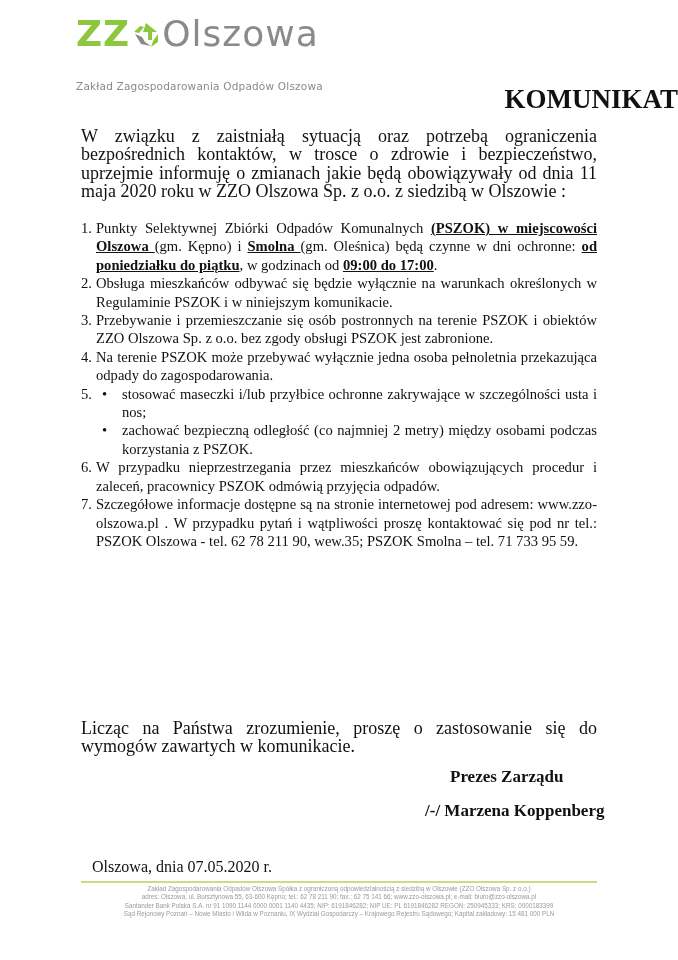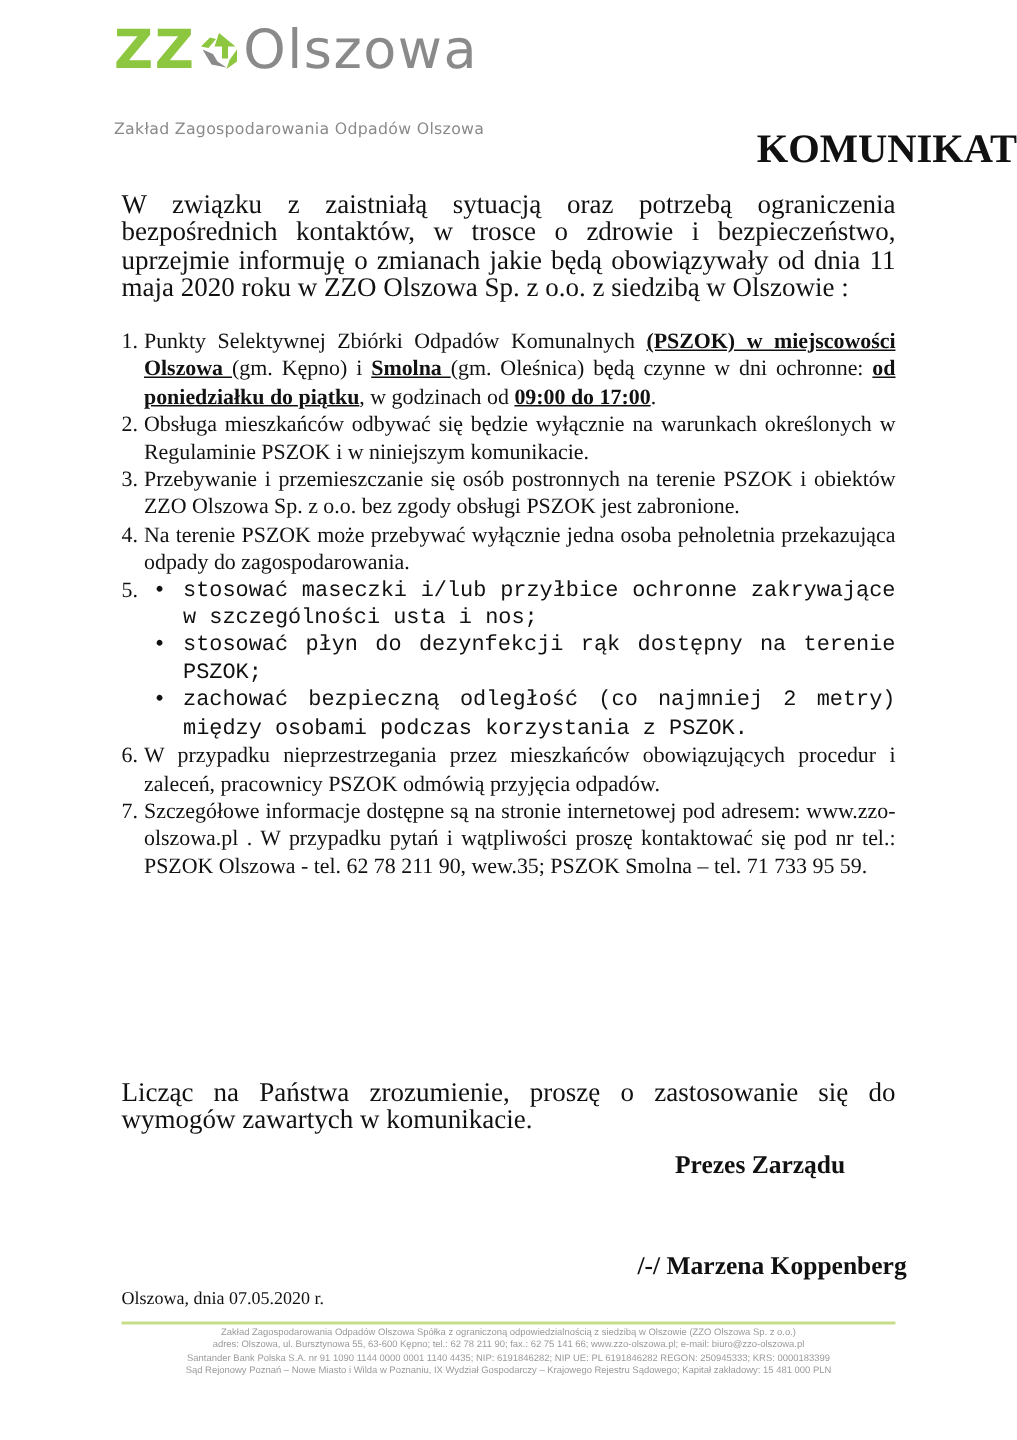--- a/index.html
+++ b/index.html
@@ -10,28 +10,28 @@
   .logo-name { color: #8a8a8a; font-weight: normal; }
   .logo-icon { display: inline-block; width: 30px; height: 30px; vertical-align: -4px; margin: 0 1px; }
   .logo-sub { position: absolute; left: 0; top: 45px; font-family: "DejaVu Sans", sans-serif; font-size: 10.5px; color: #8a8a8a; white-space: nowrap; letter-spacing: 0.2px; margin-top: 21px; }
   .title { position: absolute; left: 0; width: 678px; top: 84px; text-align: right; font-weight: bold; font-size: 27px; line-height: 30px; }
   .body { position: absolute; left: 81px; width: 516px; font-size: 18px; line-height: 18.4px; text-align: justify; }
   .intro { top: 127px; }
   ol.points { position: absolute; left: 81px; width: 516px; top: 219px; margin: 0; padding: 0; list-style: none; font-size: 14.6px; line-height: 18.4px; text-align: justify; }
   ol.points > li { position: relative; padding-left: 15px; }
   .num { position: absolute; left: 0; top: 0; }
   ul.bullets { margin: 0; padding: 0; list-style: none; }
-  ul.bullets li { position: relative; padding-left: 24px; margin-left: 2px; font-family: Liberation Mono, monospace; }
+  ul.bullets li { position: relative; padding-left: 24px; margin-left: 2px; }
   ul.bullets li::before { content: "\2022"; position: absolute; left: 4px; top: 0; }
   .bu { font-weight: bold; text-decoration: underline; }
   .closing { top: 719px; }
   .sig { position: absolute; font-weight: bold; font-size: 17px; line-height: 16px; }
   .sig1 { left: 450px; top: 769px; }
-  .sig2 { left: 425px; top: 803px; margin-top: 33px; }
-  .date { position: absolute; left: 81px; top: 858px; font-size: 12px; }
+  .sig2 { left: 425px; top: 803px; }
+  .date { position: absolute; left: 92px; top: 858px; font-size: 16px; }
   .rule { position: absolute; left: 81px; width: 516px; top: 881px; height: 2px; background: #c8dd8a; }
   .footer { position: absolute; left: 0; width: 678px; top: 885px; text-align: center; font-family: "Liberation Sans", sans-serif; font-size: 6.3px; line-height: 8.4px; color: #9a9a9a; }
   .footer div { white-space: nowrap; }
 </style>
 </head>
 <body>
 
 <div class="logo">
   <div class="logo-main">
     <span class="logo-zz">ZZ</span><span class="logo-icon"><svg width="30" height="30" viewBox="0 0 30 30">
@@ -62,21 +62,20 @@
     <span>Przebywanie i przemieszczanie się osób postronnych na terenie PSZOK i obiektów ZZO Olszowa Sp. z o.o. bez zgody obsługi PSZOK jest zabronione.</span>
   </li>
   <li>
     <span class="num">4.</span>
     <span>Na terenie PSZOK może przebywać wyłącznie jedna osoba pełnoletnia przekazująca odpady do zagospodarowania.</span>
   </li>
   <li>
     <span class="num">5.</span>
     <ul class="bullets">
       <li>stosować maseczki i/lub przyłbice ochronne zakrywające w szczególności usta i nos;</li>
-      <li>stosować płyn do dezynfekcji rąk dostępny na terenie PSZOK;</li>
       <li>zachować bezpieczną odległość (co najmniej 2 metry) między osobami podczas korzystania z PSZOK.</li>
     </ul>
   </li>
   <li>
     <span class="num">6.</span>
     <span>W przypadku nieprzestrzegania przez mieszkańców obowiązujących procedur i zaleceń, pracownicy PSZOK odmówią przyjęcia odpadów.</span>
   </li>
   <li>
     <span class="num">7.</span>
     <span>Szczegółowe informacje dostępne są na stronie internetowej pod adresem: www.zzo-olszowa.pl . W przypadku pytań i wątpliwości proszę kontaktować się pod nr tel.: PSZOK Olszowa - tel. 62 78 211 90, wew.35; PSZOK Smolna – tel. 71 733 95 59.</span>

